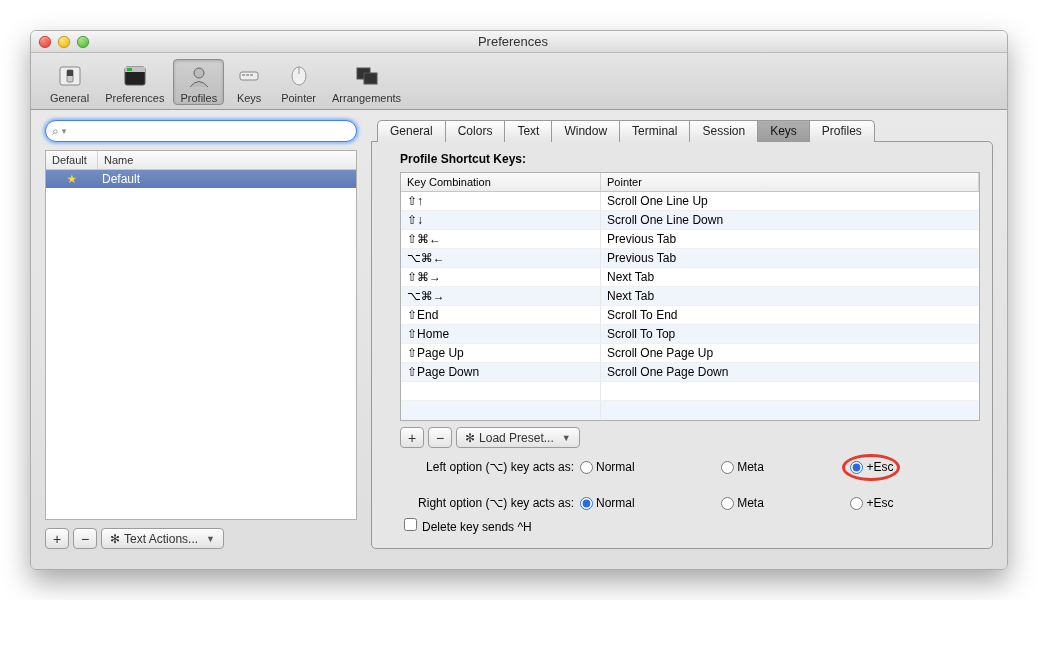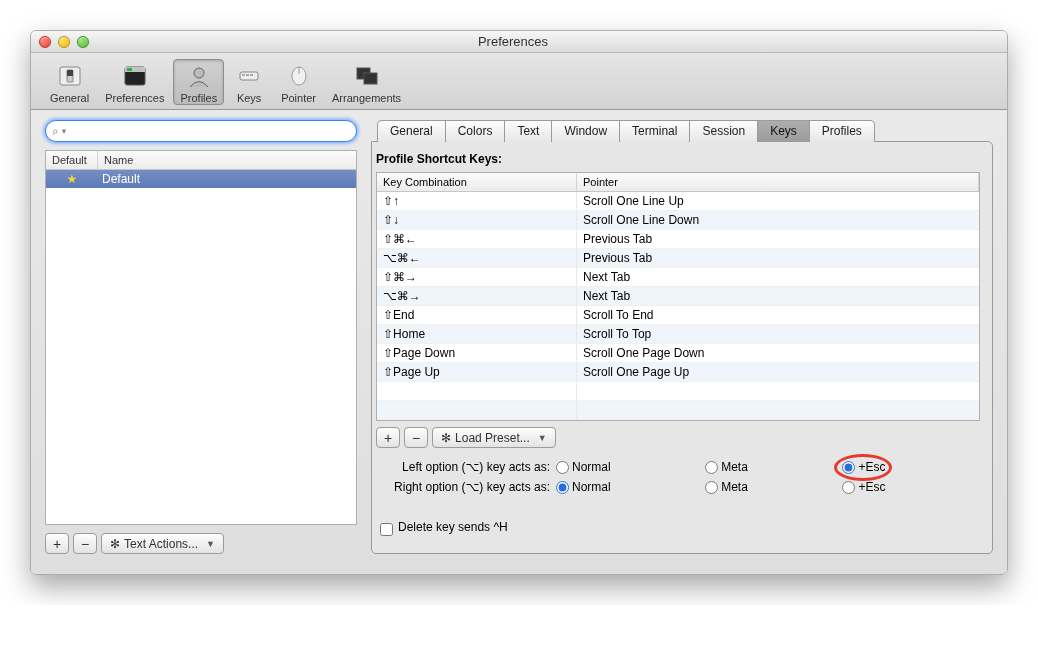--- a/index.html
+++ b/index.html
@@ -149,21 +149,21 @@
   .tab:last-child  { border-top-right-radius:5px; }
   .tab.active {
     background: linear-gradient(#aeaeae,#9c9c9c);
     color:#111;
   }
 
   .panel {
     border:1px solid #9a9a9a;
     border-radius:0 5px 5px 5px;
     background: #e6e6e6;
-    padding:10px 12px 14px 4px;
+    padding:10px 12px 14px 28px;
     margin-top:-1px;
   }
   .panel h4 { margin:0 0 6px 0; font-size:12px; font-weight:bold; }
 
   .keytable {
     border:1px solid #b0b0b0;
     background:#fff;
   }
   .kt-head {
     display:flex;
@@ -181,32 +181,32 @@
   }
   .kt-body .kt-row:nth-child(even) { background:#f0f4fb; }
   .kt-body .kt-row div { padding:2px 6px; }
   .kt-body .kt-combo { width:200px; border-right:1px solid #e8e8e8; }
   .kt-body .kt-action { flex:1; }
 
   .radiogroup {
     margin-top:12px;
     display:grid;
     grid-template-columns: 180px auto auto auto;
-    row-gap:6px;
+    row-gap:22px;
     align-items:center;
   }
   .radiogroup .rlabel { text-align:right; padding-right:6px; font-size:12px; }
   .ropt { display:flex; align-items:flex-end; margin-right:14px; font-size:12px; position:relative; }
   .ropt input { margin:0 3px 0 0; accent-color:#2a6dd8; }
   .ring {
     position:absolute; left:-8px; top:-6px; width:58px; height:27px;
     border:3px solid #e63a2e; border-radius:50%;
     pointer-events:none;
   }
-  .checkline { margin-top:26px; font-size:12px; display:flex; align-items:flex-start; }
+  .checkline { margin-top:5px; font-size:12px; display:flex; align-items:flex-end; }
   .checkline input { margin-right:5px; }
 
   
   svg { display:block; }
 </style>
 </head>
 <body>
 
 <div class="window">
   <div class="titlebar">
@@ -358,26 +358,26 @@
               </div>
               <div class="kt-row">
                 <div class="kt-combo">⇧End</div>
                 <div class="kt-action">Scroll To End</div>
               </div>
               <div class="kt-row">
                 <div class="kt-combo">⇧Home</div>
                 <div class="kt-action">Scroll To Top</div>
               </div>
               <div class="kt-row">
+                <div class="kt-combo">⇧Page Up</div>
+                <div class="kt-action">Scroll One Page Up</div>
+              </div>
+              <div class="kt-row">
                 <div class="kt-combo">⇧Page Down</div>
                 <div class="kt-action">Scroll One Page Down</div>
-              </div>
-              <div class="kt-row">
-                <div class="kt-combo">⇧Page Up</div>
-                <div class="kt-action">Scroll One Page Up</div>
               </div>
             </div>
           <div class="kt-body">
             <div class="kt-row">
                 <div class="kt-combo">&nbsp;</div>
                 <div class="kt-action">&nbsp;</div>
               </div>
             <div class="kt-row">
                 <div class="kt-combo">&nbsp;</div>
                 <div class="kt-action">&nbsp;</div>

